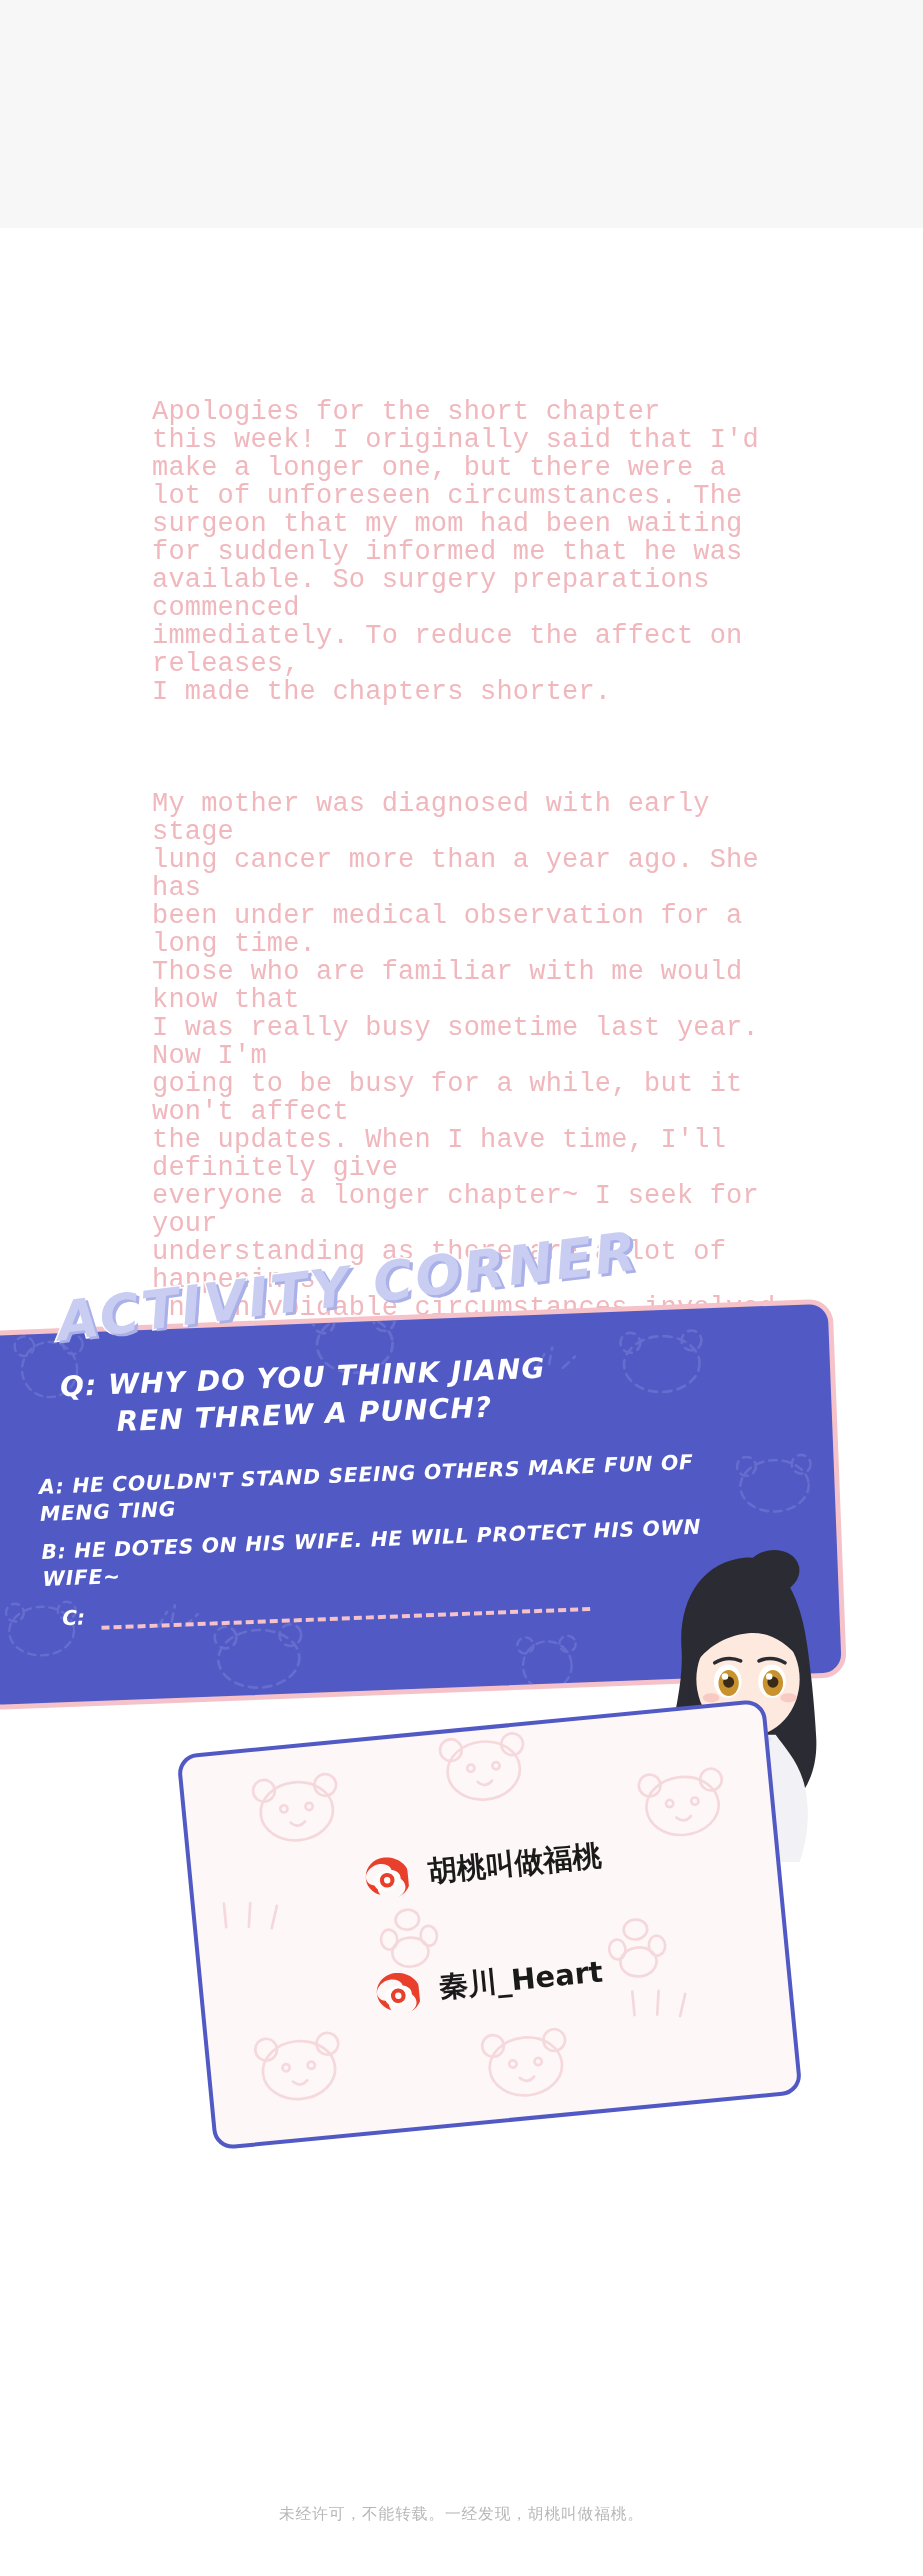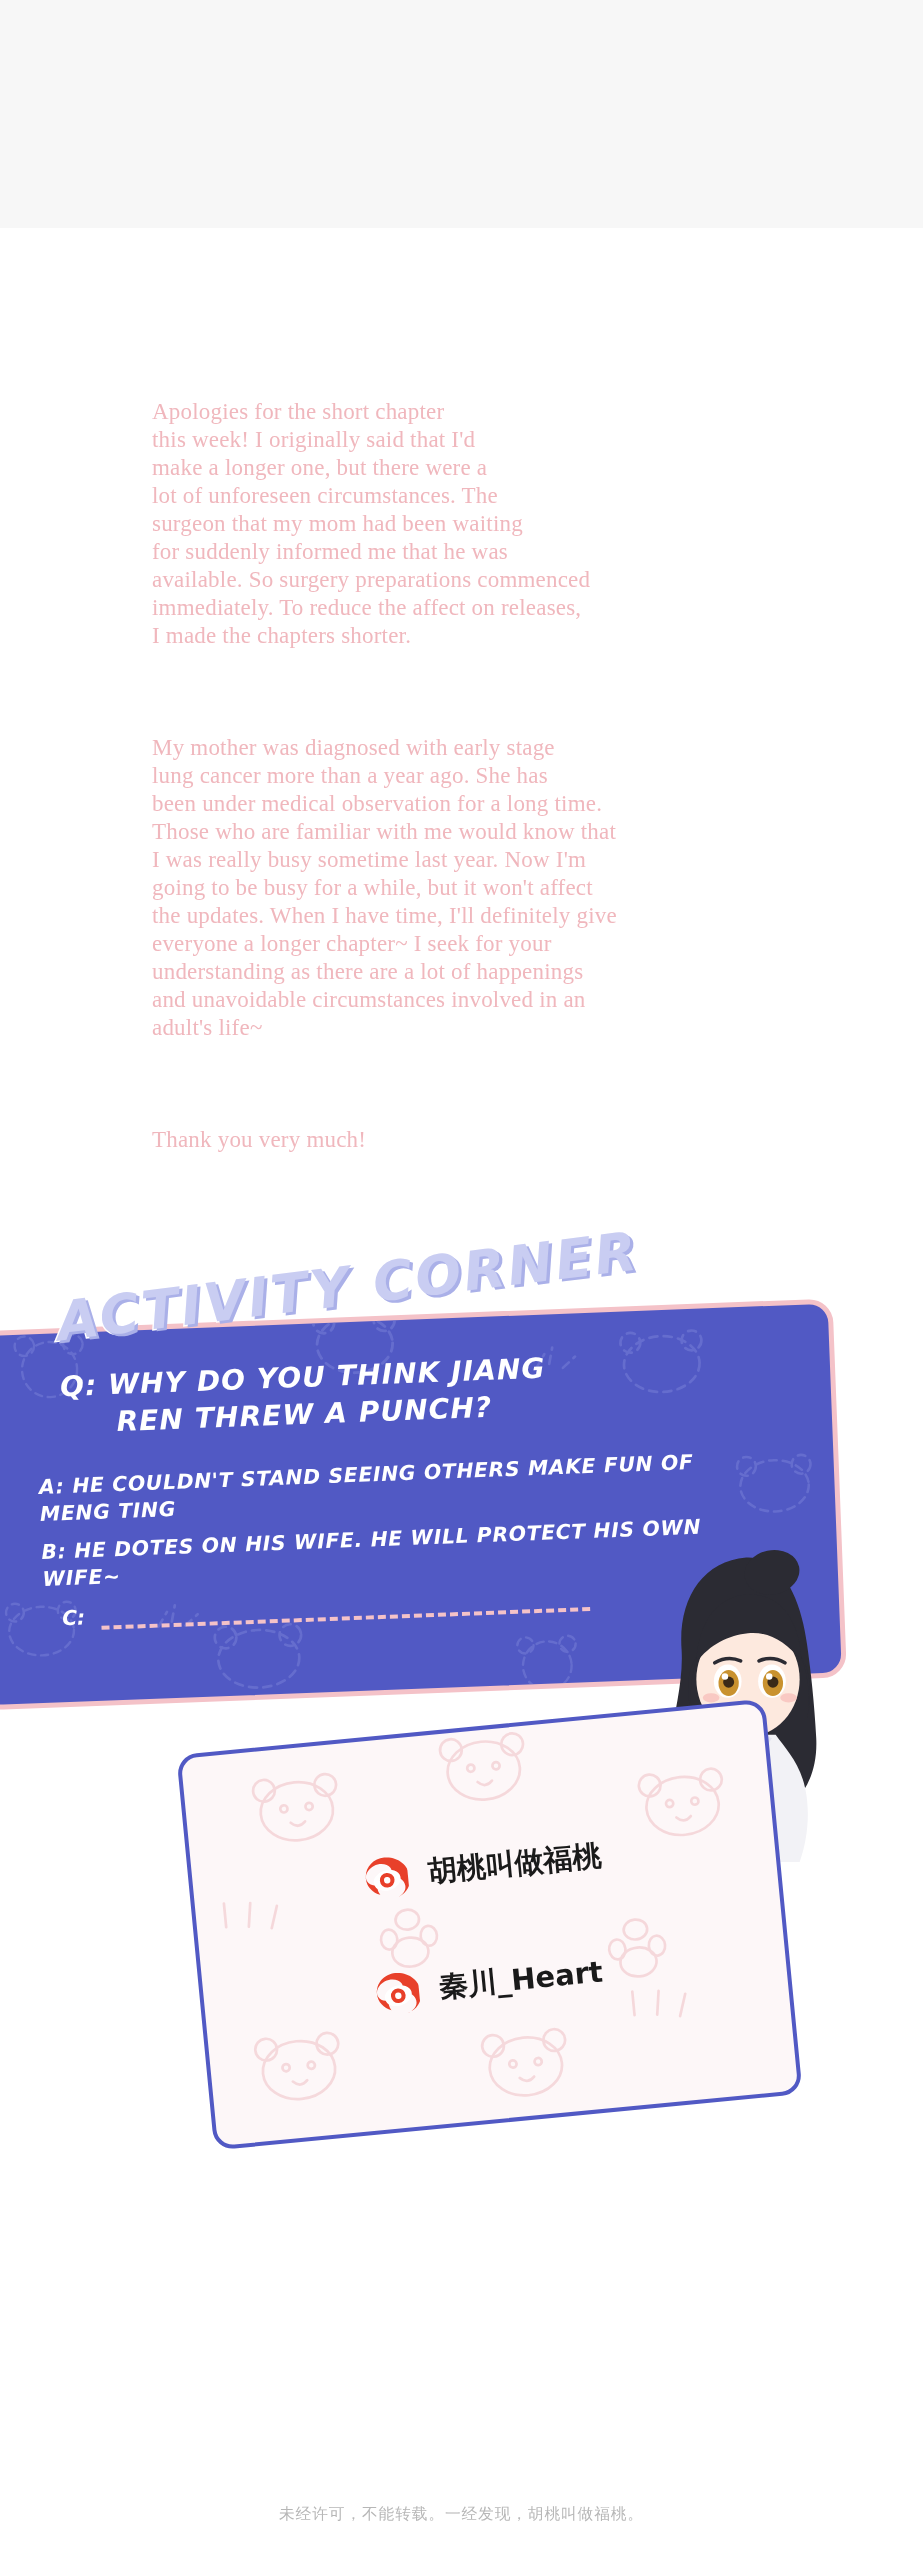--- a/index.html
+++ b/index.html
@@ -25,22 +25,22 @@
     background: #f7f7f7;
   }
 
   
   .note {
     position: absolute;
     left: 152px;
     top: 342px;
     width: 637px;
     color: #f0b7bd;
-    font-family: Liberation Serif, serif;
-    font-size: 23px;
+    font-family: Liberation Mono, monospace;
+    font-size: 27px;
     line-height: 28px;
     letter-spacing: 0.2px;
     white-space: pre-wrap;
   }
   .note p { margin: 0 0 28px 0; }
   .note p:last-child { margin-bottom: 0; }
 
   
   .activity-wrap {
     position: absolute;

